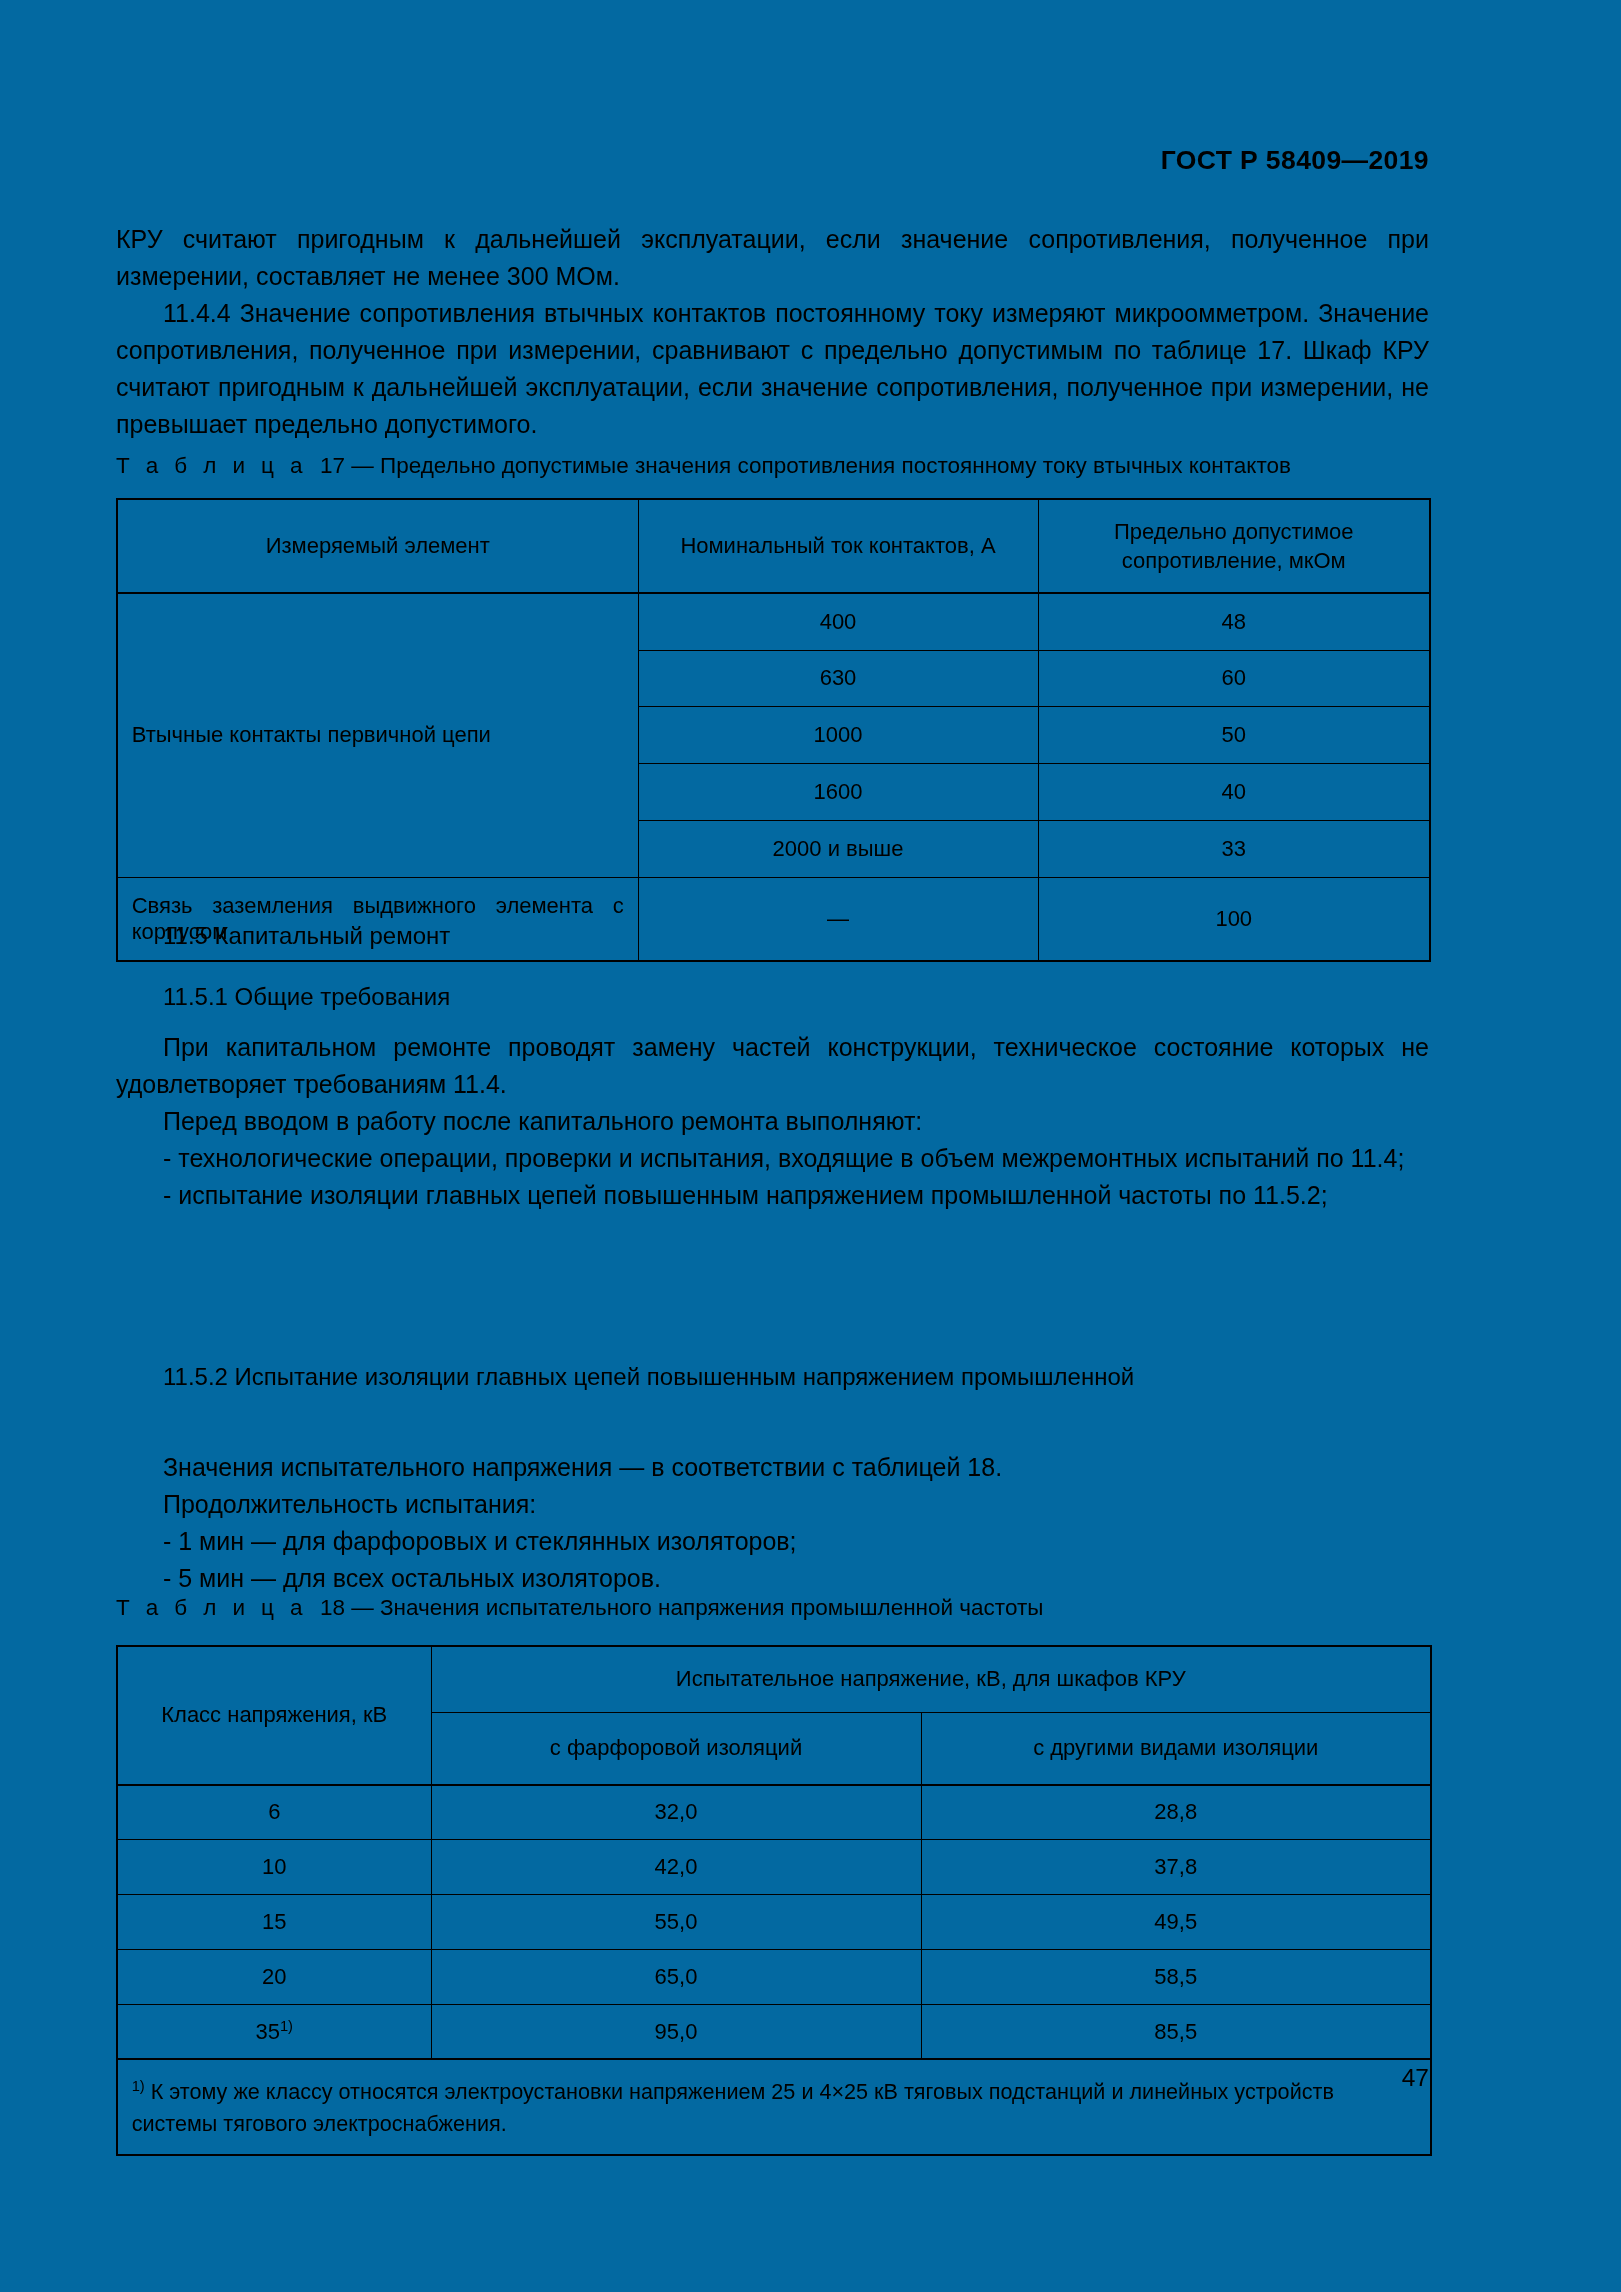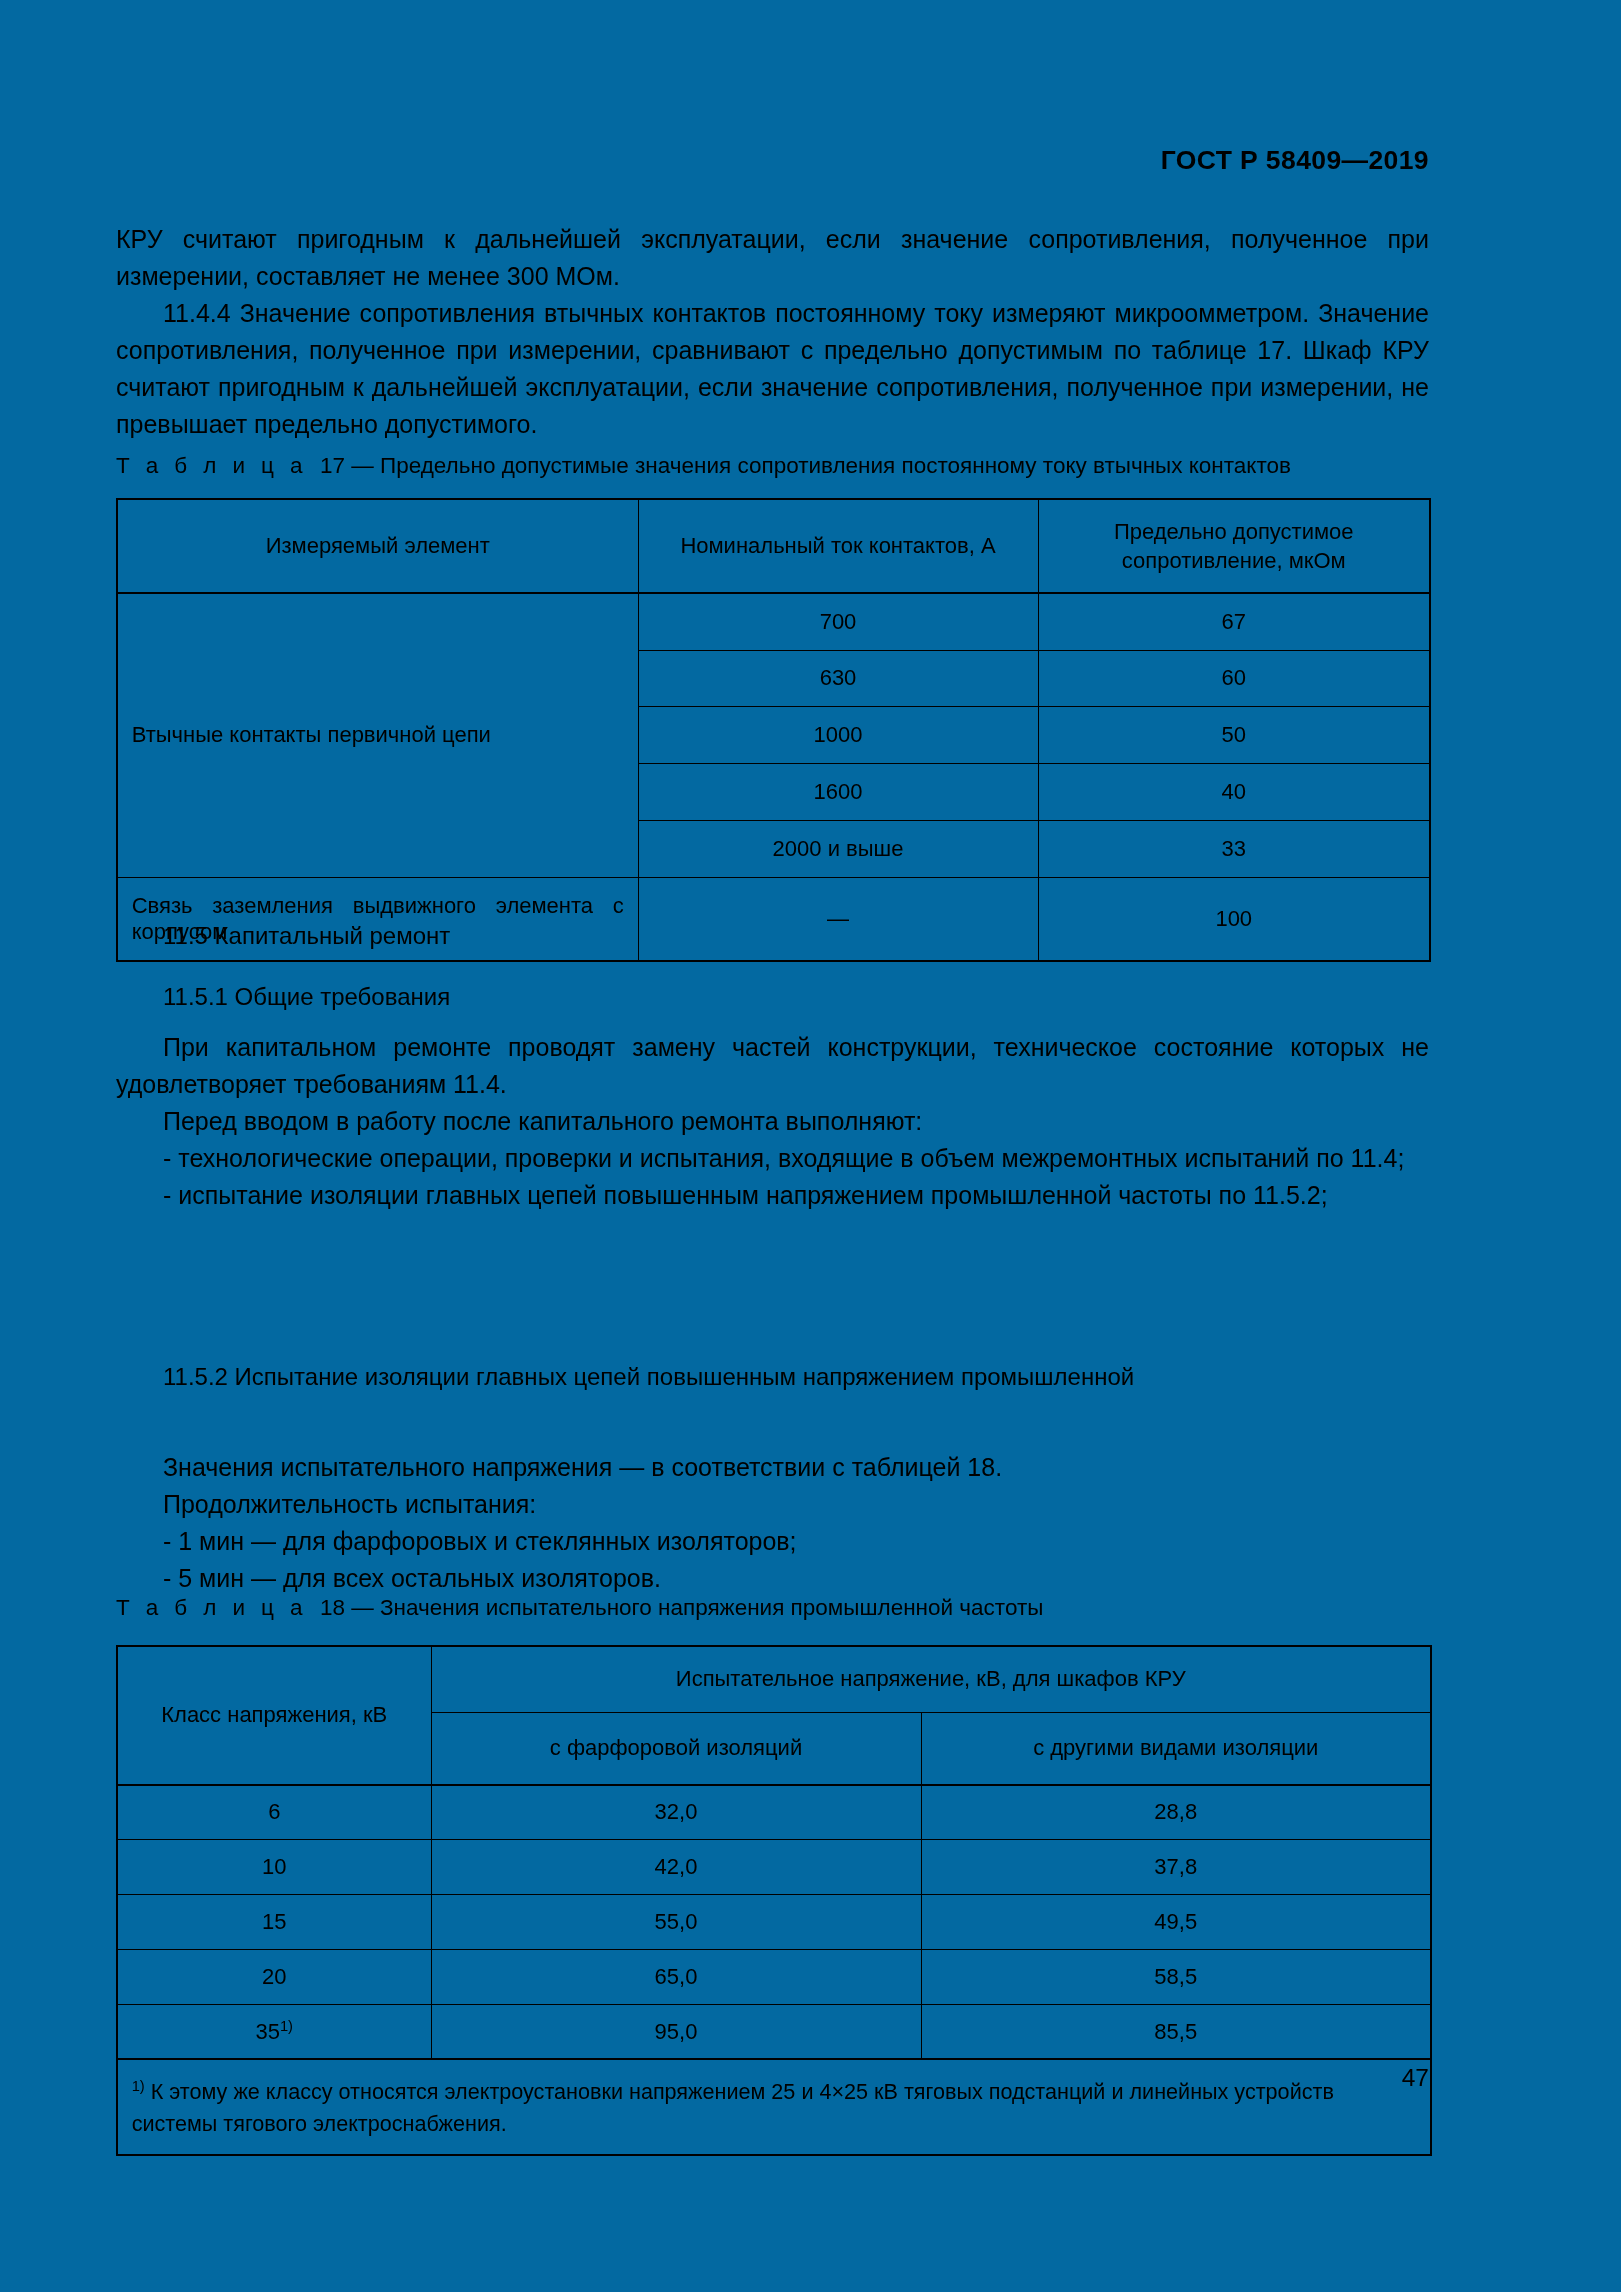--- a/index.html
+++ b/index.html
@@ -168,22 +168,22 @@
           <th class="outer-top hd-bot">Номинальный ток контактов, А</th>
           <th class="outer-top outer-right hd-bot hdr-two-line">
             <span>Предельно допустимое</span><br>
             <span>сопротивление, мкОм</span>
           </th>
         </tr>
       </thead>
       <tbody>
         <tr>
           <td class="outer-left cell-left" rowspan="5">Втычные контакты первичной цепи</td>
-          <td style="height:44px;">700</td>
-          <td class="outer-right">67</td>
+          <td style="height:44px;">400</td>
+          <td class="outer-right">48</td>
         </tr>
         <tr>
           <td style="height:44px;">630</td>
           <td class="outer-right">60</td>
         </tr>
         <tr>
           <td style="height:44px;">1000</td>
           <td class="outer-right">50</td>
         </tr>
         <tr>

